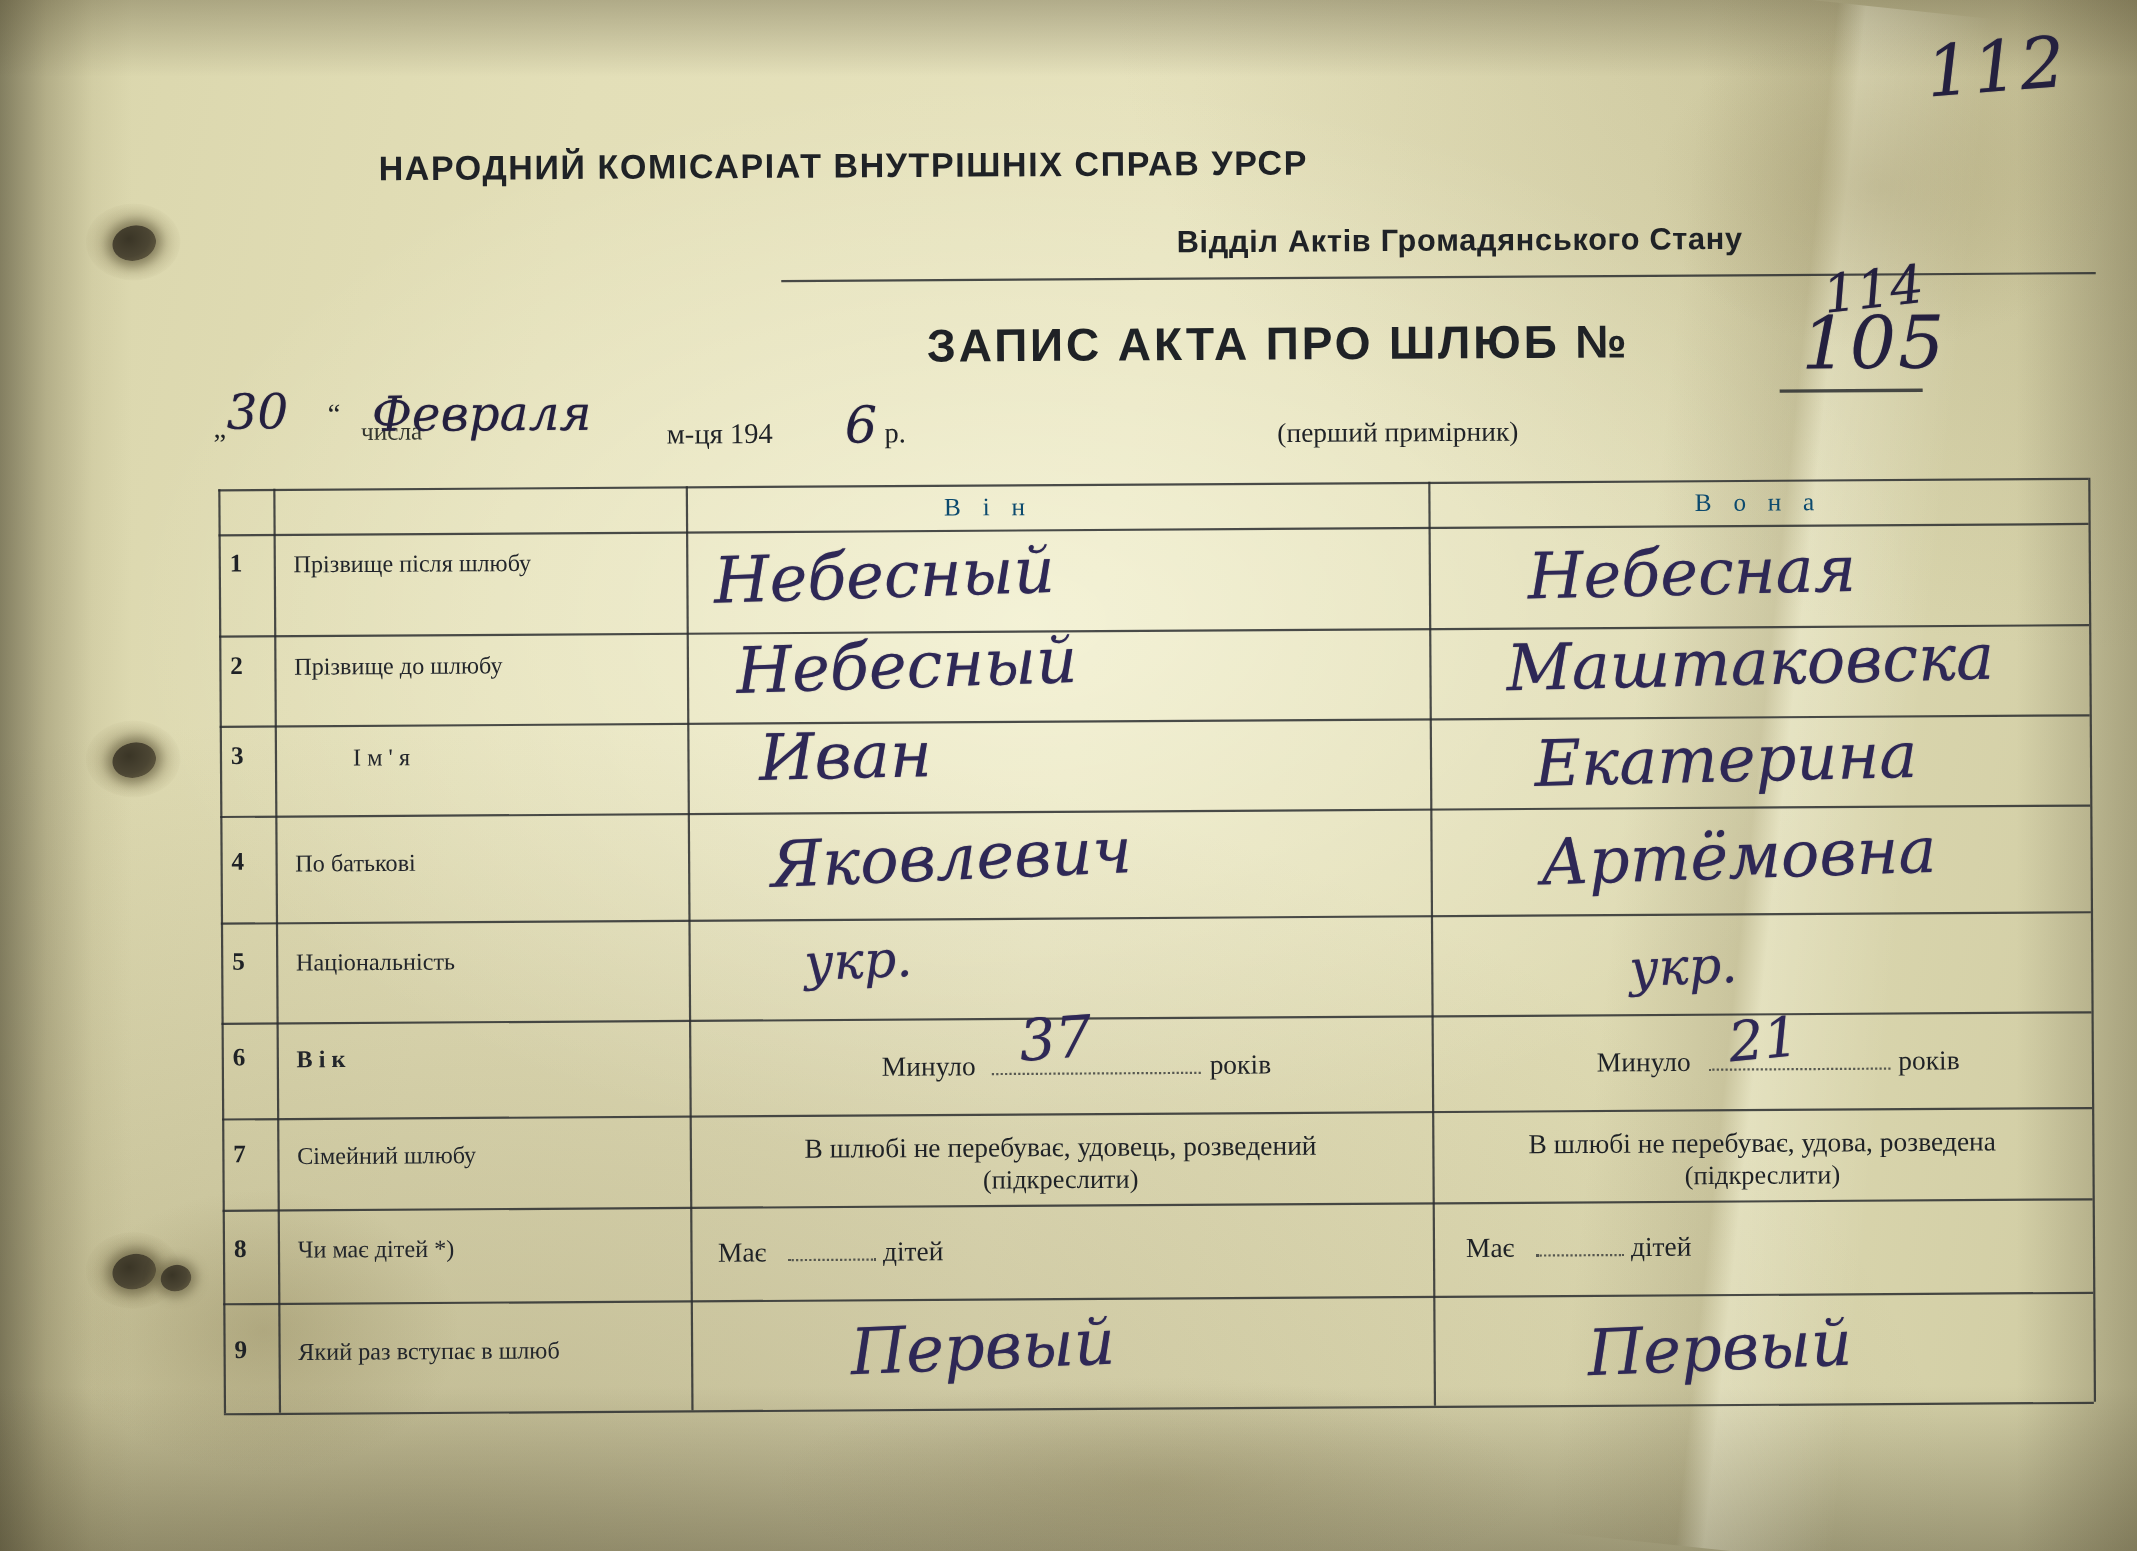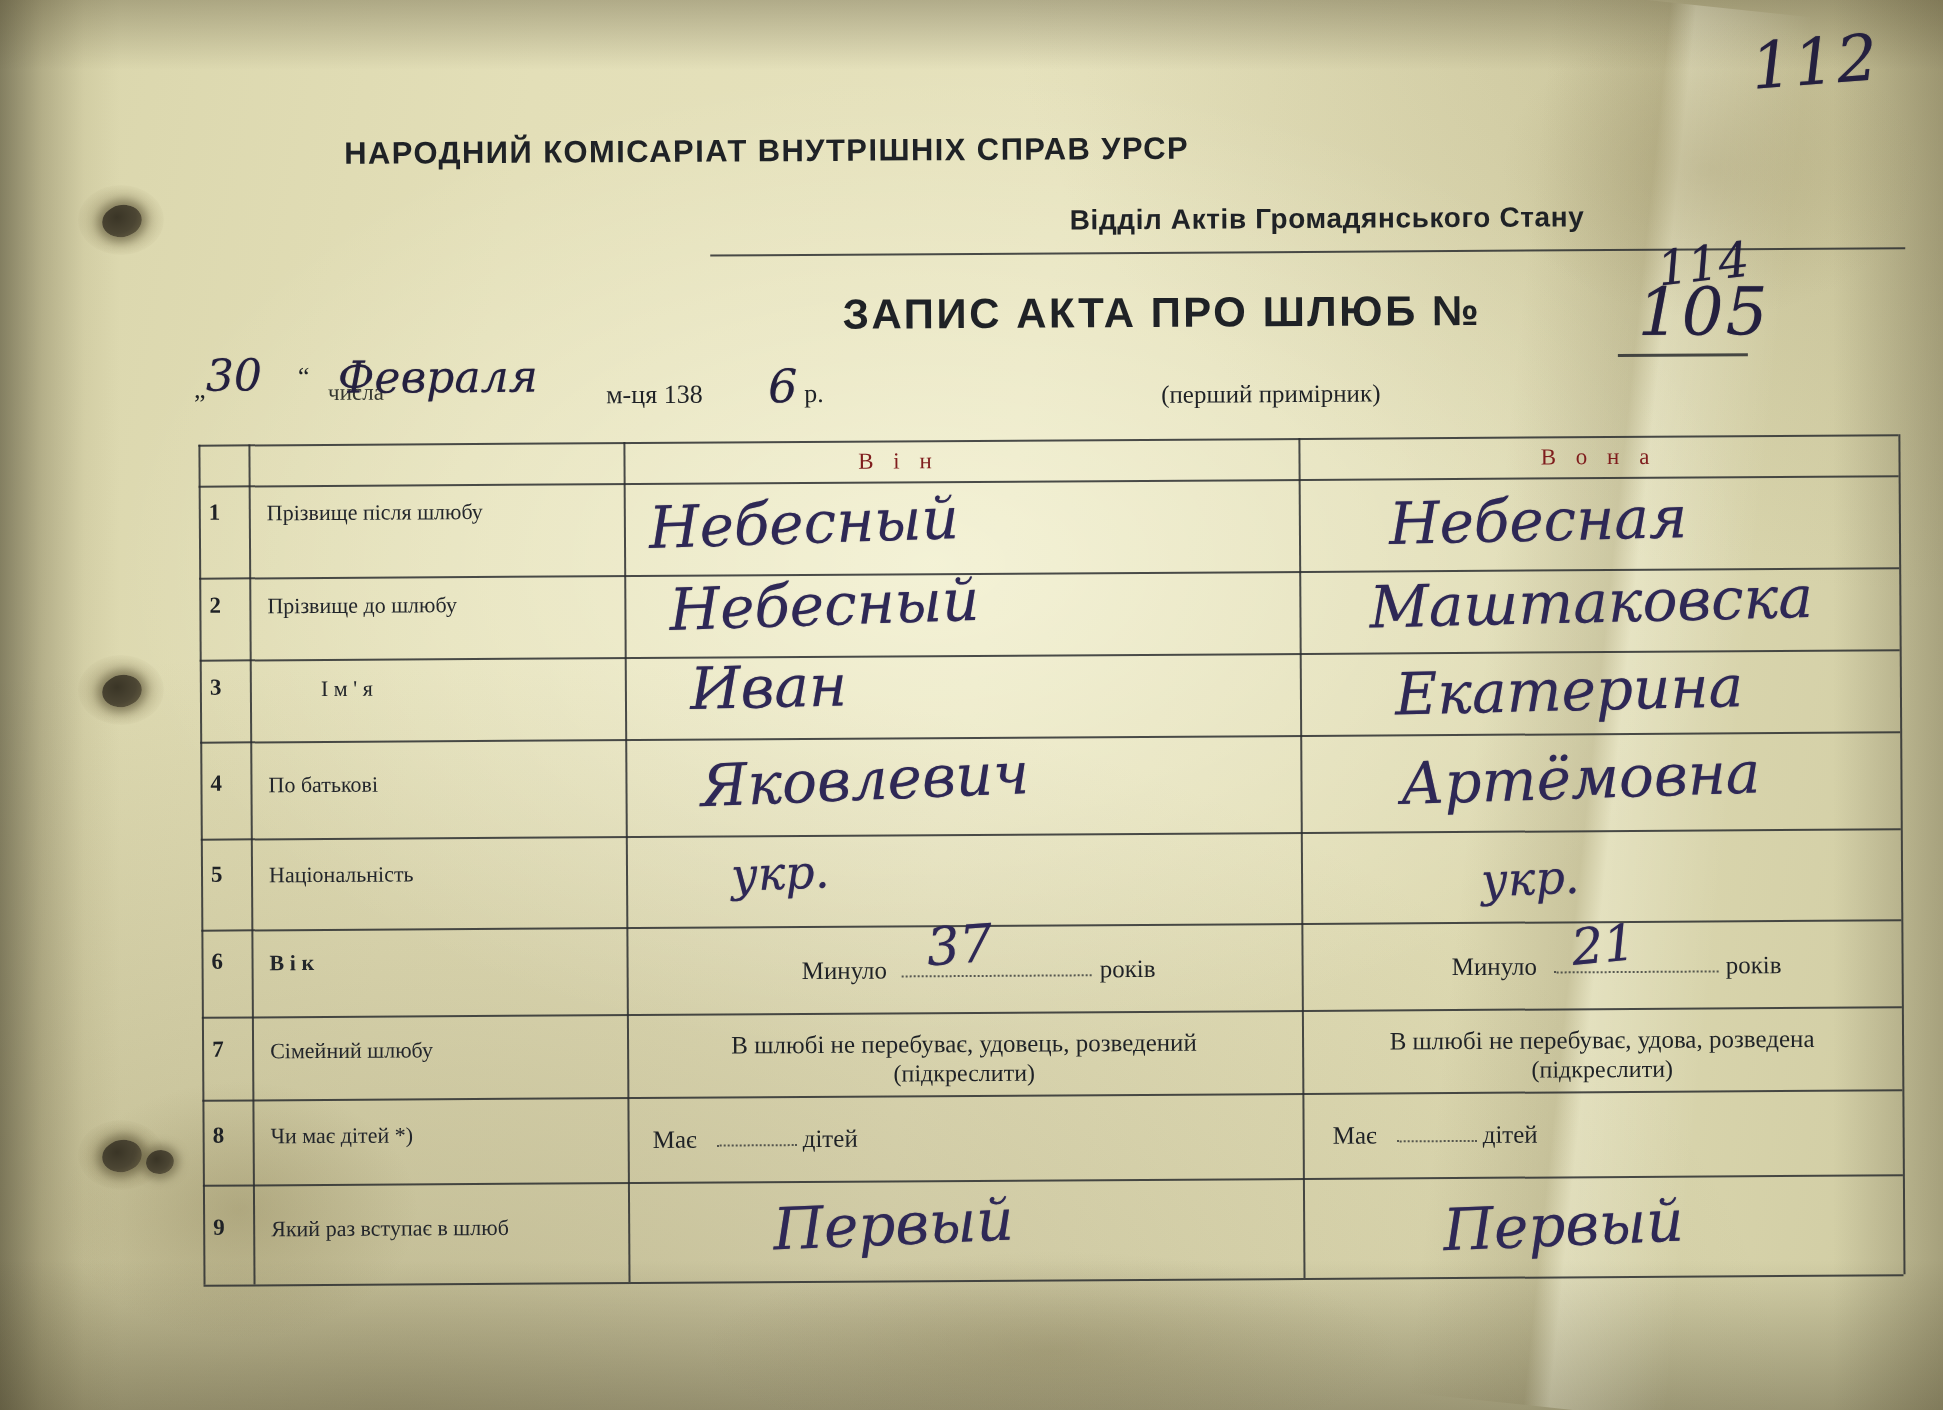--- a/index.html
+++ b/index.html
@@ -97,21 +97,21 @@
   .rownum {
     font-family: "Liberation Serif", serif;
     font-size: 23px;
     font-weight: 700;
     color: #1f2226;
   }
   .colhdr {
     font-family: "Liberation Serif", serif;
     font-size: 23px;
     letter-spacing: 7px;
-    color: #7f1d1d;
+    color: #0c4a6e;
   }
   .small {
     font-family: "Liberation Serif", serif;
     font-size: 20px;
   }
   
   .line {
     position: absolute;
     background: #2b2e30;
     opacity: 0.85;
@@ -185,21 +185,21 @@
     <div class="print hdr3" style="left:845px; top:290px; font-size:42px;">ЗАПИС АКТА ПРО ШЛЮБ №</div>
     <div class="hw hw-dark" style="left:1660px; top:240px; font-size:48px; transform:rotate(-6deg);">114</div>
     <div class="hw hw-dark" style="left:1640px; top:278px; font-size:66px; letter-spacing:2px;">105</div>
     <div class="line hline" style="left:1620px; top:358px; width:130px; height:3px;"></div>
 
     <div class="print" style="left:196px; top:370px; font-size:26px;">„</div>
     <div class="hw hw-dark" style="left:208px; top:345px; font-size:44px;">30</div>
     <div class="print" style="left:300px; top:358px; font-size:26px;">“</div>
     <div class="print small" style="left:330px; top:376px; font-size:23px; color:#33362f;">числа</div>
     <div class="hw hw-dark" style="left:340px; top:348px; font-size:44px;">Февраля</div>
-    <div class="print small" style="left:608px; top:378px; font-size:26px;">м-ця  138</div>
+    <div class="print small" style="left:608px; top:378px; font-size:26px;">м-ця  194</div>
     <div class="hw hw-dark" style="left:770px; top:358px; font-size:46px;">6</div>
     <div class="print small" style="left:806px; top:378px; font-size:26px;">р.</div>
     <div class="print small" style="left:1163px; top:382px; font-size:25px;">(перший примірник)</div>
 
     <div class="line hline" style="left:200px; top:440px; width:1700px;"></div>
     <div class="line hline" style="left:200px; top:481px; width:1700px;"></div>
     <div class="line hline" style="left:200px; top:573px; width:1700px;"></div>
     <div class="line hline" style="left:200px; top:655px; width:1700px;"></div>
     <div class="line hline" style="left:200px; top:737px; width:1700px;"></div>
     <div class="line hline" style="left:200px; top:834px; width:1700px;"></div>

